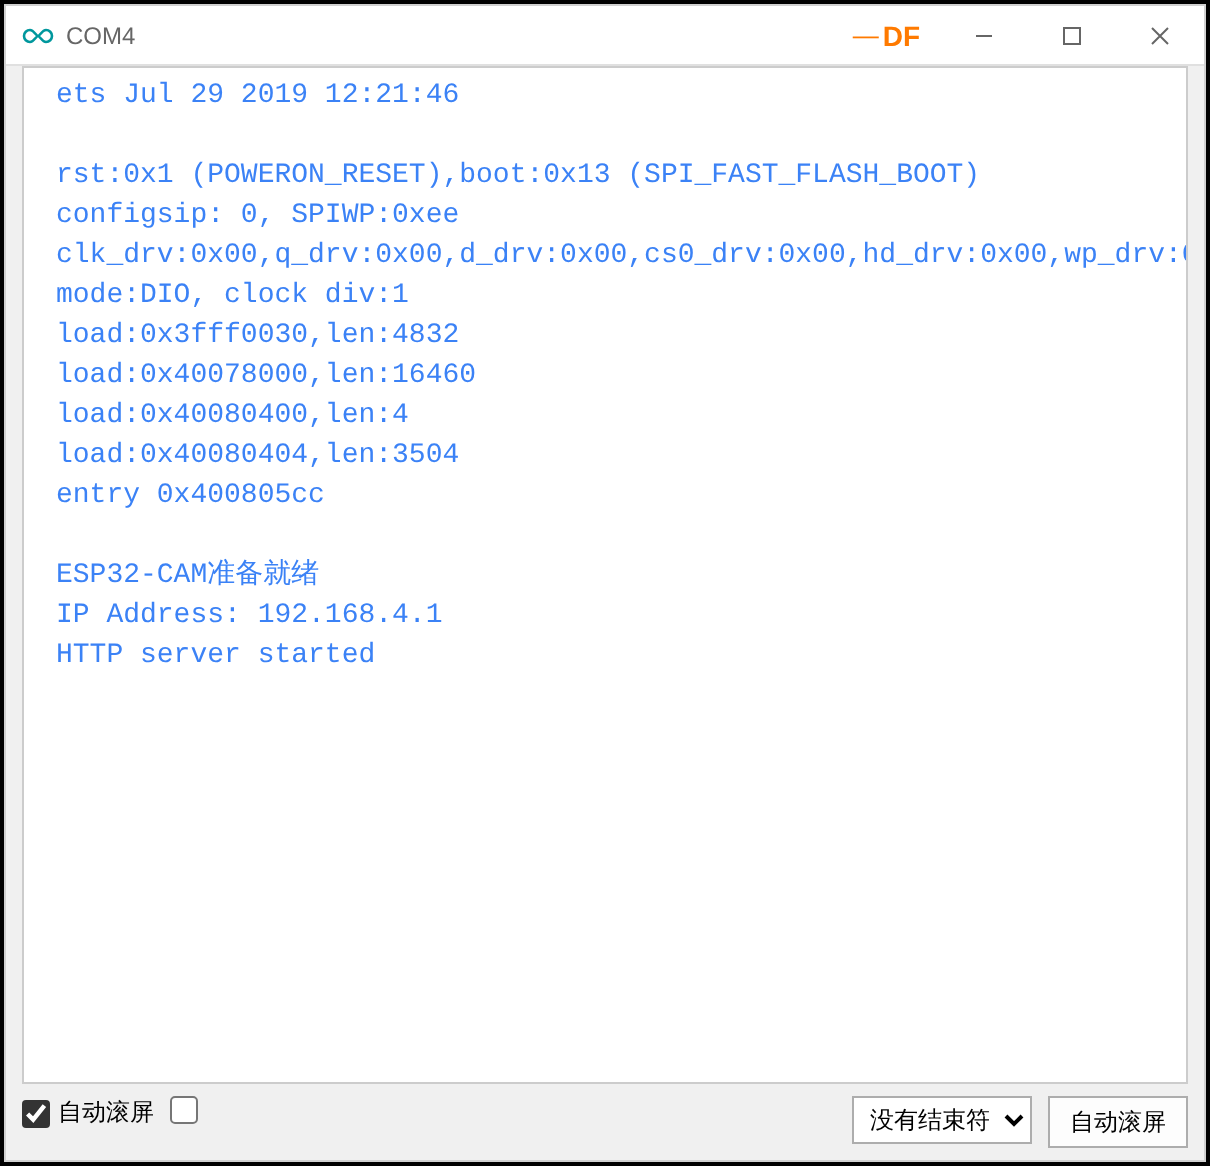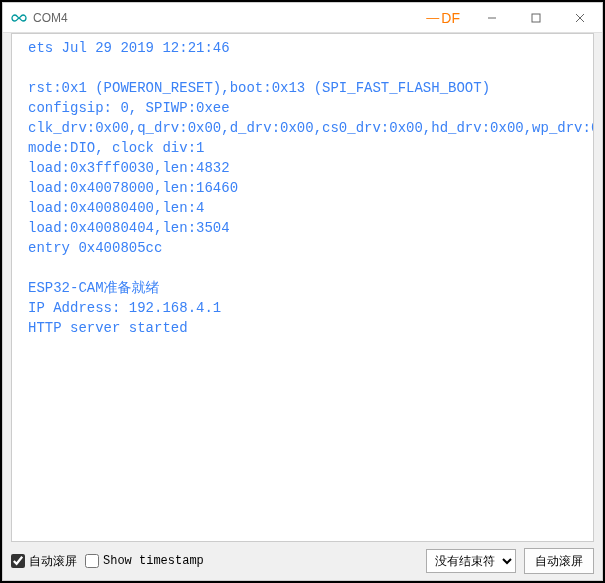--- a/index.html
+++ b/index.html
@@ -31,21 +31,21 @@
       width: 16px;
       height: 16px;
       margin-right: 6px;
       display: flex;
       align-items: center;
       justify-content: center;
     }
     .app-icon svg { width: 16px; height: 16px; }
     .title-text { color: #666; font-size: 12px; flex: 0 0 auto; }
     .titlebar-spacer { flex: 1; }
-    .df-label { color: #ff7a00; font-weight: 400; font-size: 14px; margin-right:10px; }
+    .df-label { color: #ff7a00; font-weight: 700; font-size: 14px; margin-right:10px; }
     .df-dash { color:#ff7a00; font-weight:300; margin-right:2px;}
     .win-buttons { display: flex; }
     .win-btn {
       width: 44px;
       height: 30px;
       display: flex;
       align-items: center;
       justify-content: center;
       color: #666;
       cursor: pointer;
@@ -83,21 +83,21 @@
       padding: 4px 16px;
       font-family: "SimSun","NSimSun","Courier New", monospace;
       font-size: 14px;
       line-height: 20px;
       color: #3b82f6;
       white-space: pre;
       overflow: hidden;
     }
     .footer {
       display: flex;
-      align-items: center;
+      align-items: flex-start;
       padding: 6px 8px;
       gap: 8px;
       background: #f0f0f0;
       border-radius: 11px;
     }
     .checkbox-label {
       display: flex;
       align-items: center;
       gap: 4px;
       font-size: 12px;
@@ -171,21 +171,20 @@
 HTTP server started
 </div>
 
   <div class="footer">
     <label class="checkbox-label">
       <input type="checkbox" id="cb-auto" checked="" style="">
       <span>自动滚屏</span>
     </label>
     <label class="checkbox-label">
       <input type="checkbox" id="cb-ts" style="">
-      <span>Show timestamp</span>
     </label>
     <span class="footer-spacer"></span>
     <select class="select">
       <option>没有结束符</option>
     </select>
     <button class="btn">自动滚屏</button>
   </div>
 
 </div>
 

